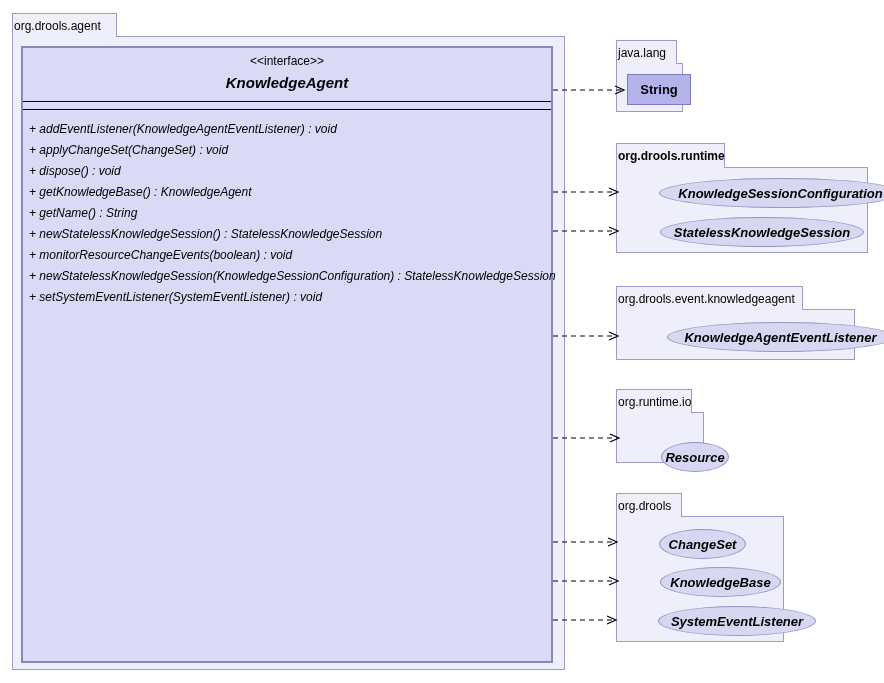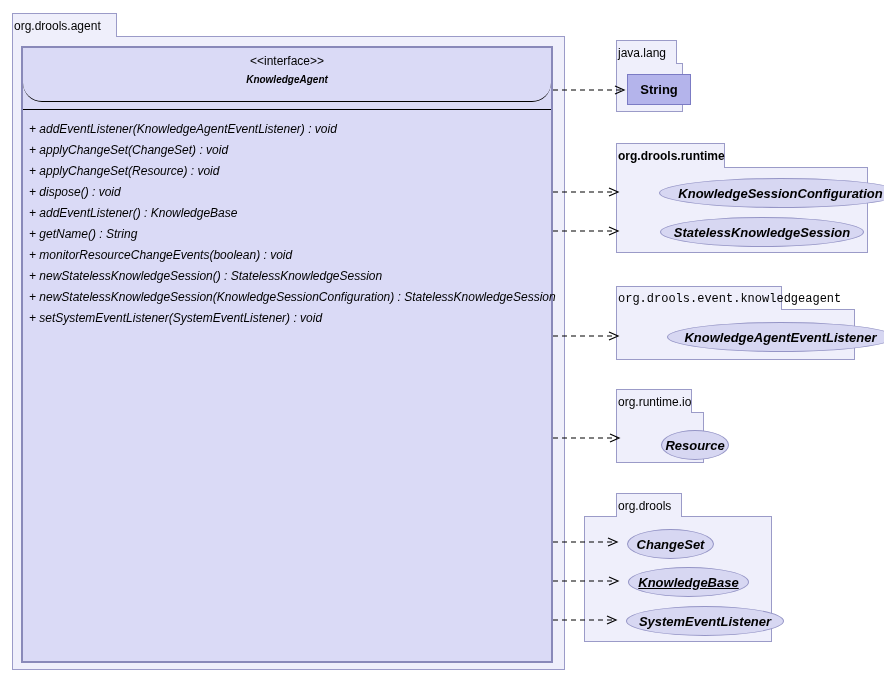--- a/index.html
+++ b/index.html
@@ -12,23 +12,23 @@
     font-size:12px; display:flex; align-items:center; padding:0 1px; box-sizing:border-box;
     white-space:nowrap; z-index:2;
   }
   .pkg-body {
     position:absolute; background:#EFEFFB; border:1px solid #9B9BC8; box-sizing:border-box; z-index:1;
   }
   .iface-box {
     position:absolute; left:8px; top:9px; width:532px; height:617px;
     background:#DADAF6; border:2px solid #8989B9; box-sizing:border-box;
   }
-  .iface-title { height:53px; border-bottom:1px solid #000; text-align:center;border-radius:19px; }
+  .iface-title { height:53px; border-bottom:1px solid #000; text-align:center; }
   .stereotype { font-size:12px; padding-top:6px; }
-  .iface-name { font-size:10px; font-weight:bold; font-style:italic; margin-top:6px; }
+  .iface-name { font-size:15px; font-weight:bold; font-style:italic; margin-top:6px; }
   .attrs-compartment { height:7px; border-bottom:1px solid #000; }
   .methods { padding:9px 0 0 6px; }
   .method {
     font-size:12px; font-style:italic; height:21px; line-height:21px; white-space:nowrap;
   }
   .uml-ellipse {
     position:absolute; background:#D7D7F2; border:1px solid #9595C6; border-radius:50%;
     display:flex; align-items:center; justify-content:center;
     font-size:13px; font-weight:bold; font-style:italic; box-sizing:border-box; white-space:nowrap;margin-left:39px;
   }
@@ -50,26 +50,25 @@
   <div class="pkg-body" style="left:12px; top:36px; width:553px; height:634px;">
     <div class="iface-box">
       <div class="iface-title">
         <div class="stereotype">&lt;&lt;interface&gt;&gt;</div>
         <div class="iface-name">KnowledgeAgent</div>
       </div>
       <div class="attrs-compartment"></div>
       <div class="methods">
         <div class="method">+ addEventListener(KnowledgeAgentEventListener) : void</div>
         <div class="method">+ applyChangeSet(ChangeSet) : void</div>
-        <div class="method">+ applyChangeSet(Resource) : void</div>
         <div class="method">+ dispose() : void</div>
-        <div class="method">+ addEventListener() : KnowledgeBase</div>
+        <div class="method">+ getKnowledgeBase() : KnowledgeAgent</div>
         <div class="method">+ getName() : String</div>
+        <div class="method">+ newStatelessKnowledgeSession() : StatelessKnowledgeSession</div>
         <div class="method">+ monitorResourceChangeEvents(boolean) : void</div>
-        <div class="method">+ newStatelessKnowledgeSession() : StatelessKnowledgeSession</div>
         <div class="method">+ newStatelessKnowledgeSession(KnowledgeSessionConfiguration) : StatelessKnowledgeSession</div>
         <div class="method">+ setSystemEventListener(SystemEventListener) : void</div>
       </div>
     </div>
   </div>
 
   <div class="pkg-tab" style="left:616px; top:40px; width:61px; height:24px;">
     <span>java.lang</span>
   </div>
   <div class="pkg-body" style="left:616px; top:63px; width:67px; height:49px;">
@@ -77,40 +76,40 @@
   </div>
 
   <div class="pkg-tab" style="left:616px; top:143px; width:109px; height:25px;font-weight:bold;">
     <span>org.drools.runtime</span>
   </div>
   <div class="pkg-body" style="left:616px; top:167px; width:252px; height:86px;">
     <div class="uml-ellipse" style="left:3px; top:10px; width:243px; height:30px;">KnowledgeSessionConfiguration</div>
     <div class="uml-ellipse" style="left:4px; top:49px; width:204px; height:30px;">StatelessKnowledgeSession</div>
   </div>
 
-  <div class="pkg-tab" style="left:616px; top:286px; width:166px; height:24px;font-family:Liberation Mono, monospace;">
+  <div class="pkg-tab" style="left:616px; top:286px; width:187px; height:24px;">
     <span>org.drools.event.knowledgeagent</span>
   </div>
   <div class="pkg-body" style="left:616px; top:309px; width:239px; height:51px;">
     <div class="uml-ellipse" style="left:11px; top:12px; width:227px; height:30px;">KnowledgeAgentEventListener</div>
   </div>
 
   <div class="pkg-tab" style="left:616px; top:389px; width:76px; height:24px;">
     <span>org.runtime.io</span>
   </div>
   <div class="pkg-body" style="left:616px; top:412px; width:88px; height:51px;">
-    <div class="uml-ellipse" style="left:5px; top:17px; width:68px; height:30px;">Resource</div>
+    <div class="uml-ellipse" style="left:5px; top:29px; width:68px; height:30px;">Resource</div>
   </div>
 
   <div class="pkg-tab" style="left:616px; top:493px; width:66px; height:24px;">
     <span>org.drools</span>
   </div>
-  <div class="pkg-body" style="left:584px; top:516px; width:188px; height:126px;">
+  <div class="pkg-body" style="left:616px; top:516px; width:168px; height:126px;">
     <div class="uml-ellipse" style="left:3px; top:12px; width:87px; height:30px;">ChangeSet</div>
-    <div class="uml-ellipse" style="left:4px; top:50px; width:121px; height:30px;text-decoration:underline;">KnowledgeBase</div>
+    <div class="uml-ellipse" style="left:4px; top:50px; width:121px; height:30px;">KnowledgeBase</div>
     <div class="uml-ellipse" style="left:2px; top:89px; width:158px; height:30px;">SystemEventListener</div>
   </div>
 
   <svg class="arrows" width="884" height="683" viewBox="0 0 884 683">
     <g stroke="#000000" fill="none" stroke-width="1.2">
       <g>
         <line x1="553" y1="90" x2="622" y2="90" stroke-dasharray="5,4"></line>
         <path d="M615,86 L624,90 L615,94"></path>
       </g>
       <g>

